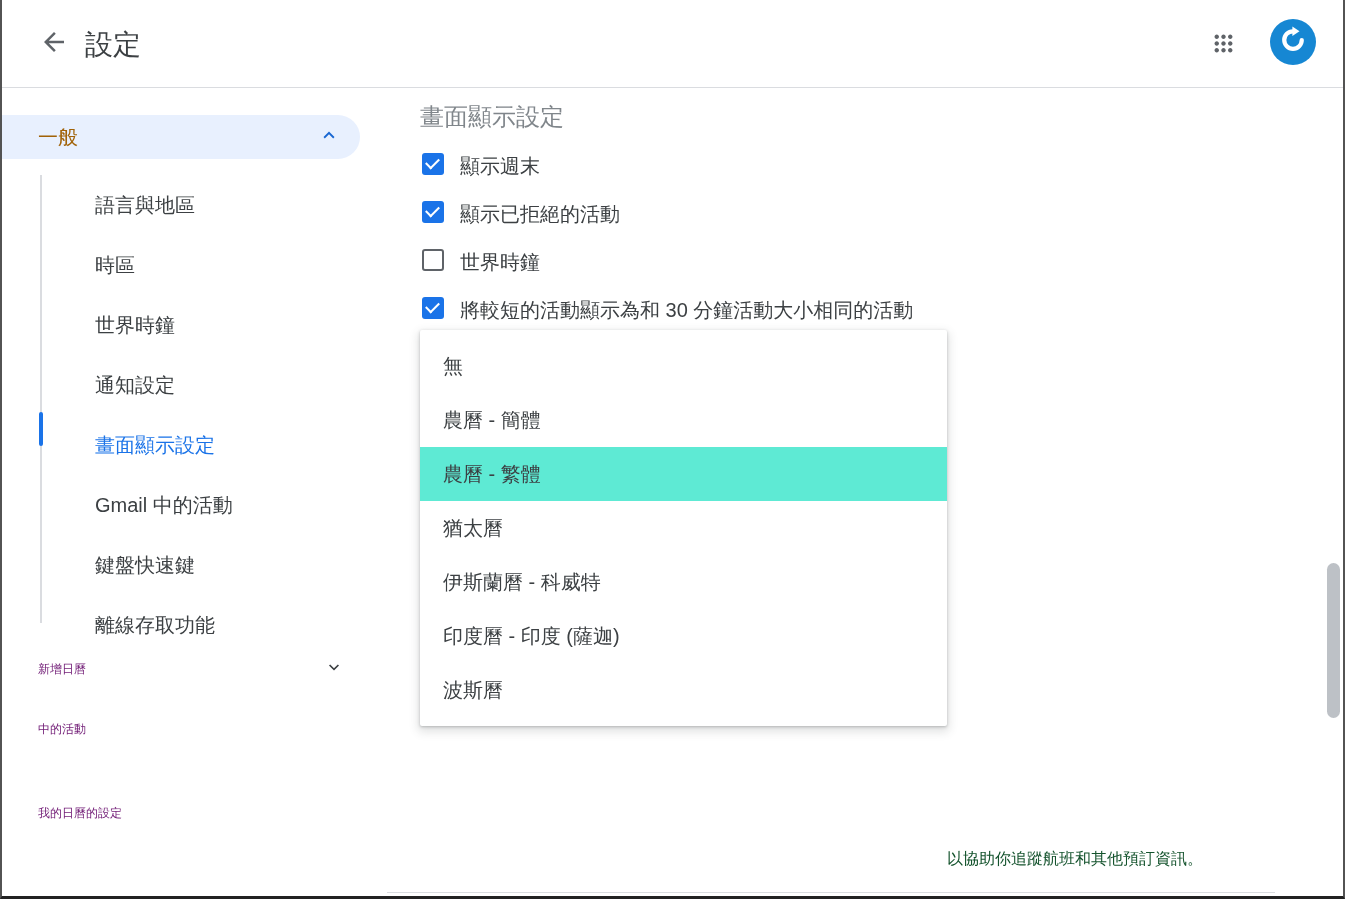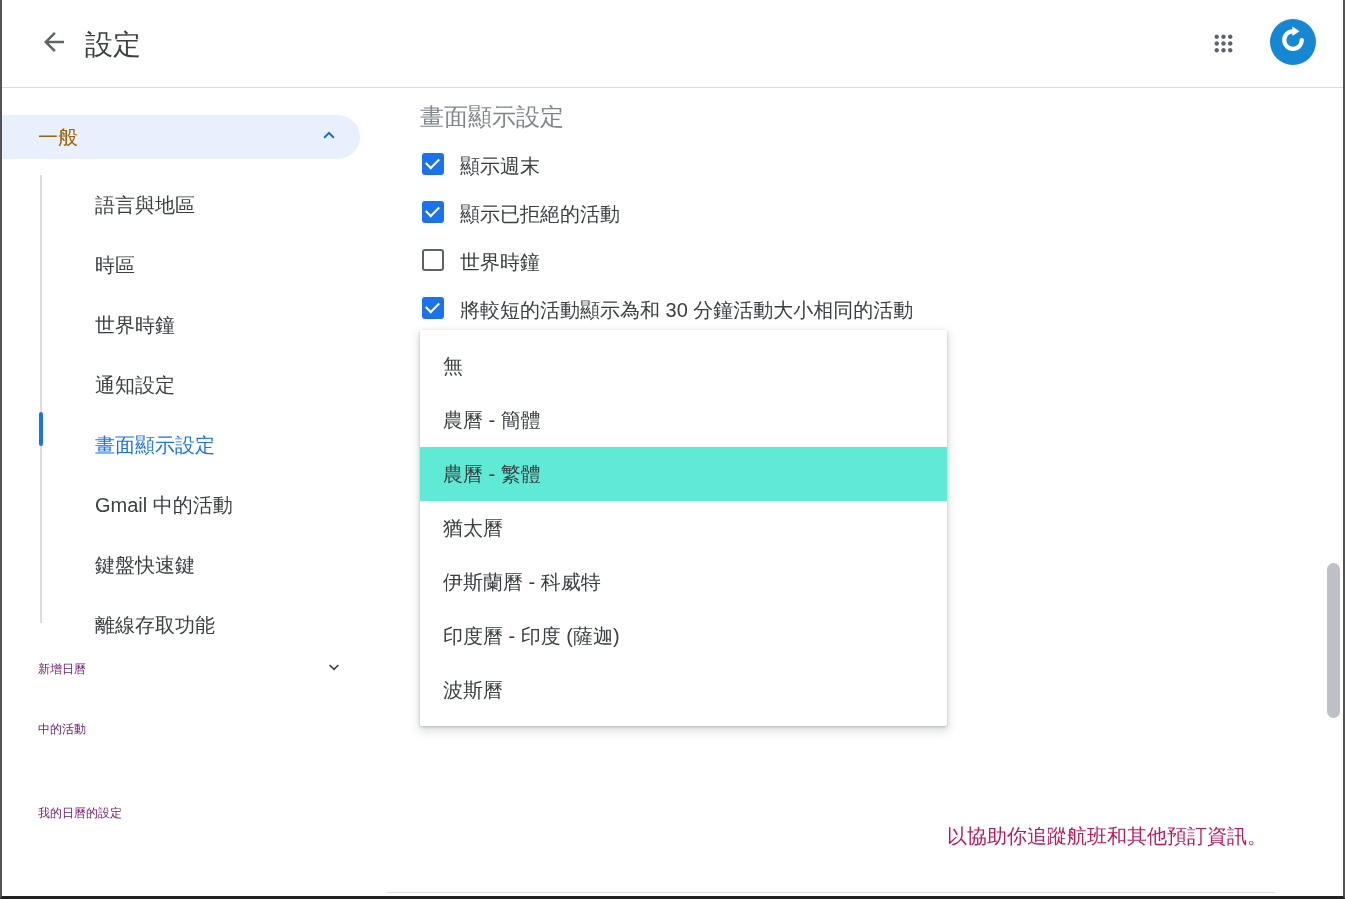--- a/index.html
+++ b/index.html
@@ -66,21 +66,21 @@
     border:2px solid #5f6368; background:#fff; position:relative; flex:0 0 auto; cursor:pointer;
   }
   .cb-row.checked .checkbox { border:none; background:#1a73e8; }
   .cb-row.checked .checkbox::after {
     content:""; position:absolute; left:4px; top:5px; width:11px; height:6px;
     border-left:2.5px solid #fff; border-bottom:2.5px solid #fff; transform:rotate(-45deg);
   }
   .cb-label { font-size:20px; color:#3c4043; white-space:nowrap; }
 
   .bg-text {
-    position:absolute; left:947px; top:823px; font-size:20px; color:#be185d;
+    position:absolute; left:947px; top:849px; font-size:16px; color:#14532d;
     white-space:nowrap; z-index:1;
   }
   .section-divider {
     position:absolute; left:387px; top:892px; width:888px; height:1px; background:#dadce0; z-index:1;
   }
 
   
   .dropdown {
     position:absolute; left:420px; top:330px; width:527px; background:#fff; z-index:30;
     padding:9px 0; border-radius:2px;

